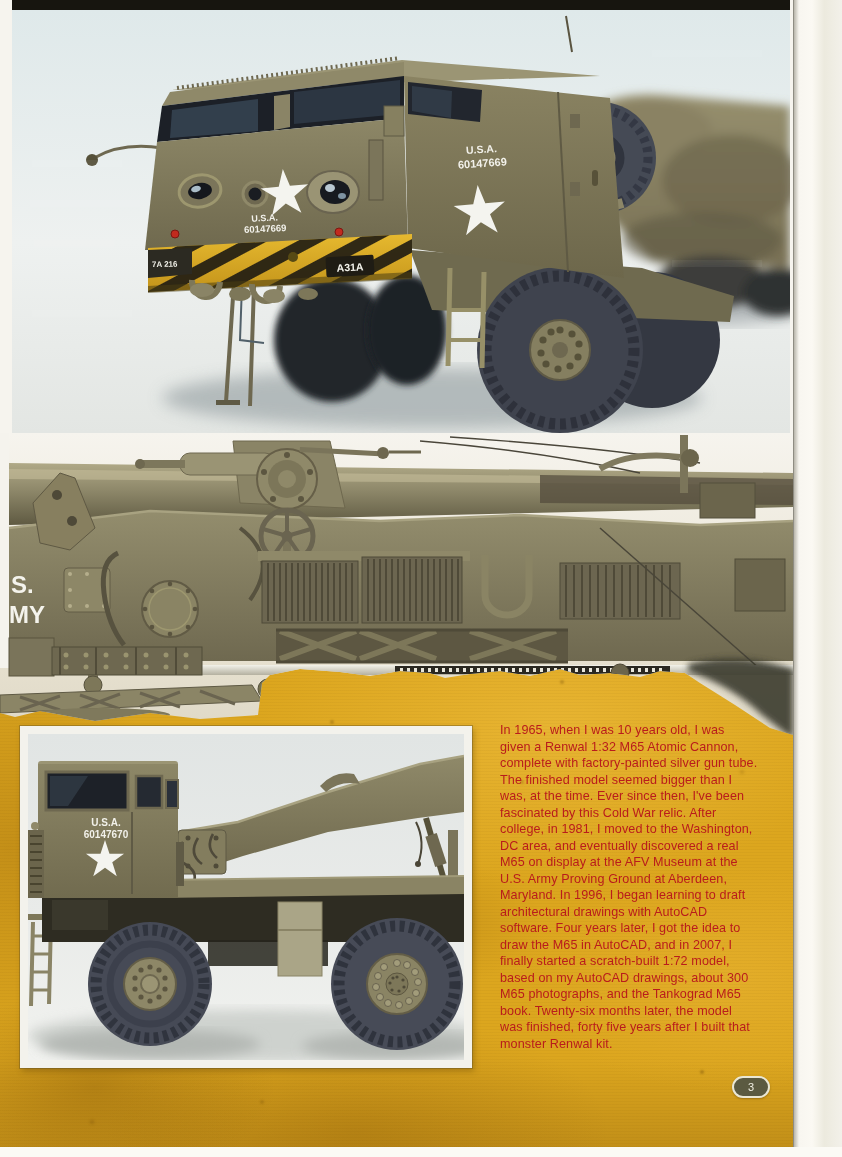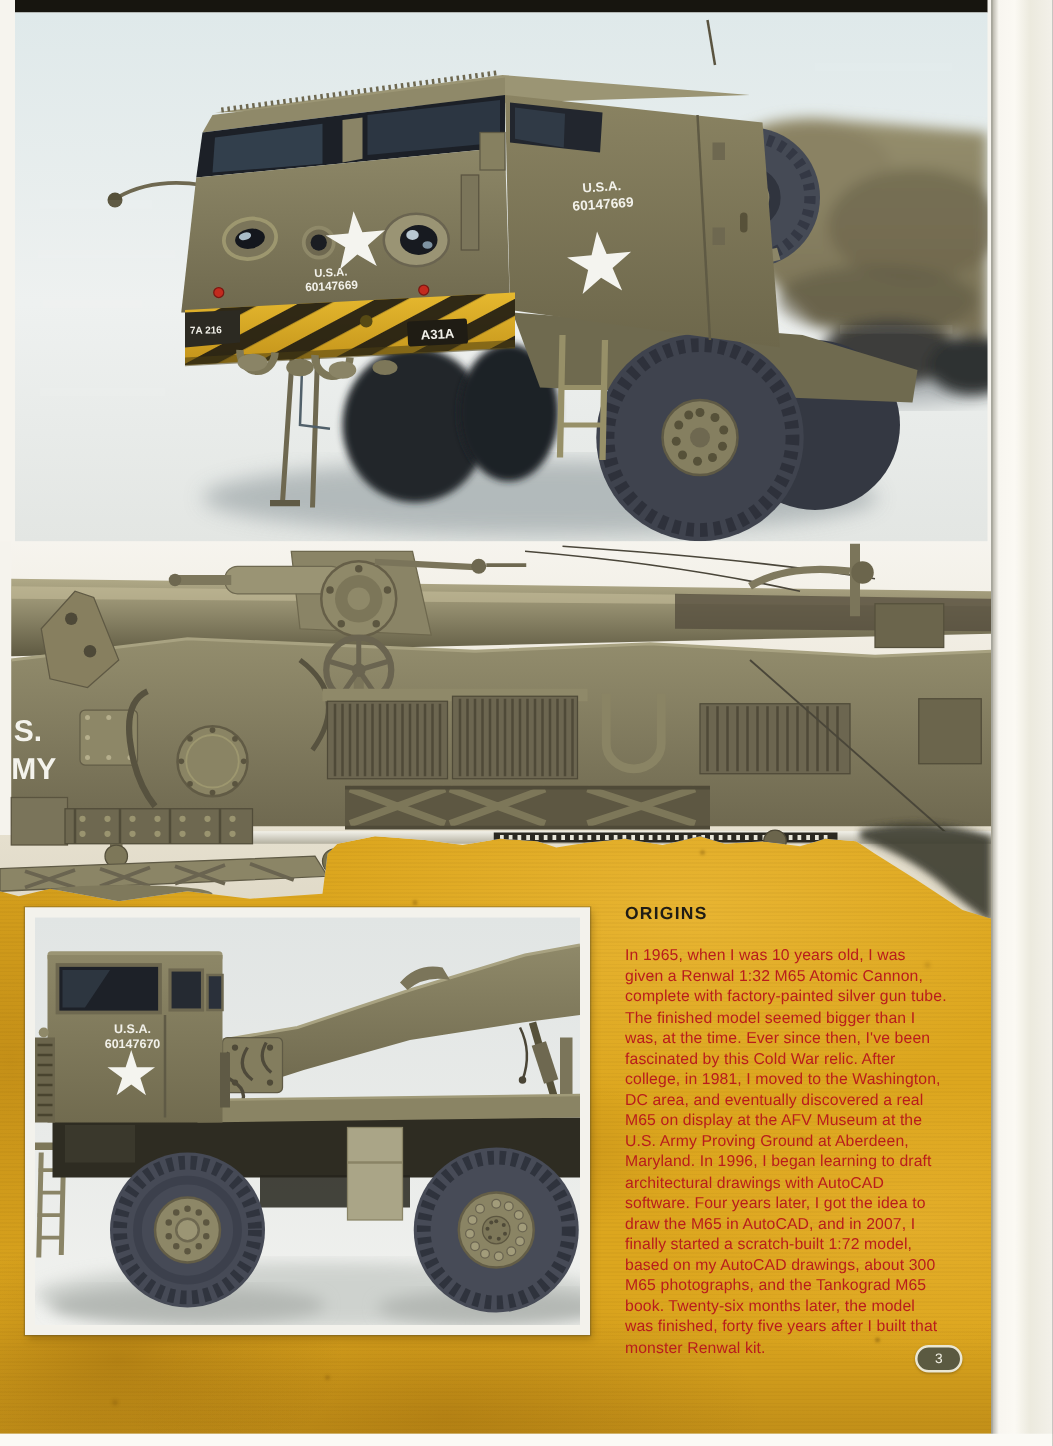--- a/index.html
+++ b/index.html
@@ -522,21 +522,20 @@
           <circle cx="371" cy="257" r="1.6"></circle>
             <circle cx="364" cy="256" r="1.6"></circle>
             <circle cx="362" cy="249" r="1.6"></circle>
           <circle cx="365" cy="244" r="1.6"></circle>
         </g>
       </g>
     </svg>
   </div>
 
   <div class="article">
-    <h2>ORIGINS</h2>
     <p>In 1965, when I was 10 years old, I was given a Renwal 1:32 M65 Atomic Cannon, complete with factory-painted silver gun tube. The finished model seemed bigger than I was, at the time. Ever since then, I've been fascinated by this Cold War relic. After college, in 1981, I moved to the Washington, DC area, and eventually discovered a real M65 on display at the AFV Museum at the U.S. Army Proving Ground at Aberdeen, Maryland. In 1996, I began learning to draft architectural drawings with AutoCAD software. Four years later, I got the idea to draw the M65 in AutoCAD, and in 2007, I finally started a scratch-built 1:72 model, based on my AutoCAD drawings, about 300 M65 photographs, and the Tankograd M65 book. Twenty-six months later, the model was finished, forty five years after I built that monster Renwal kit.</p>
   </div>
 
   <div class="page-badge">
     <span>3</span>
   </div>
 
   <div class="right-margin"></div>
   <div class="bottom-strip"></div>
 

